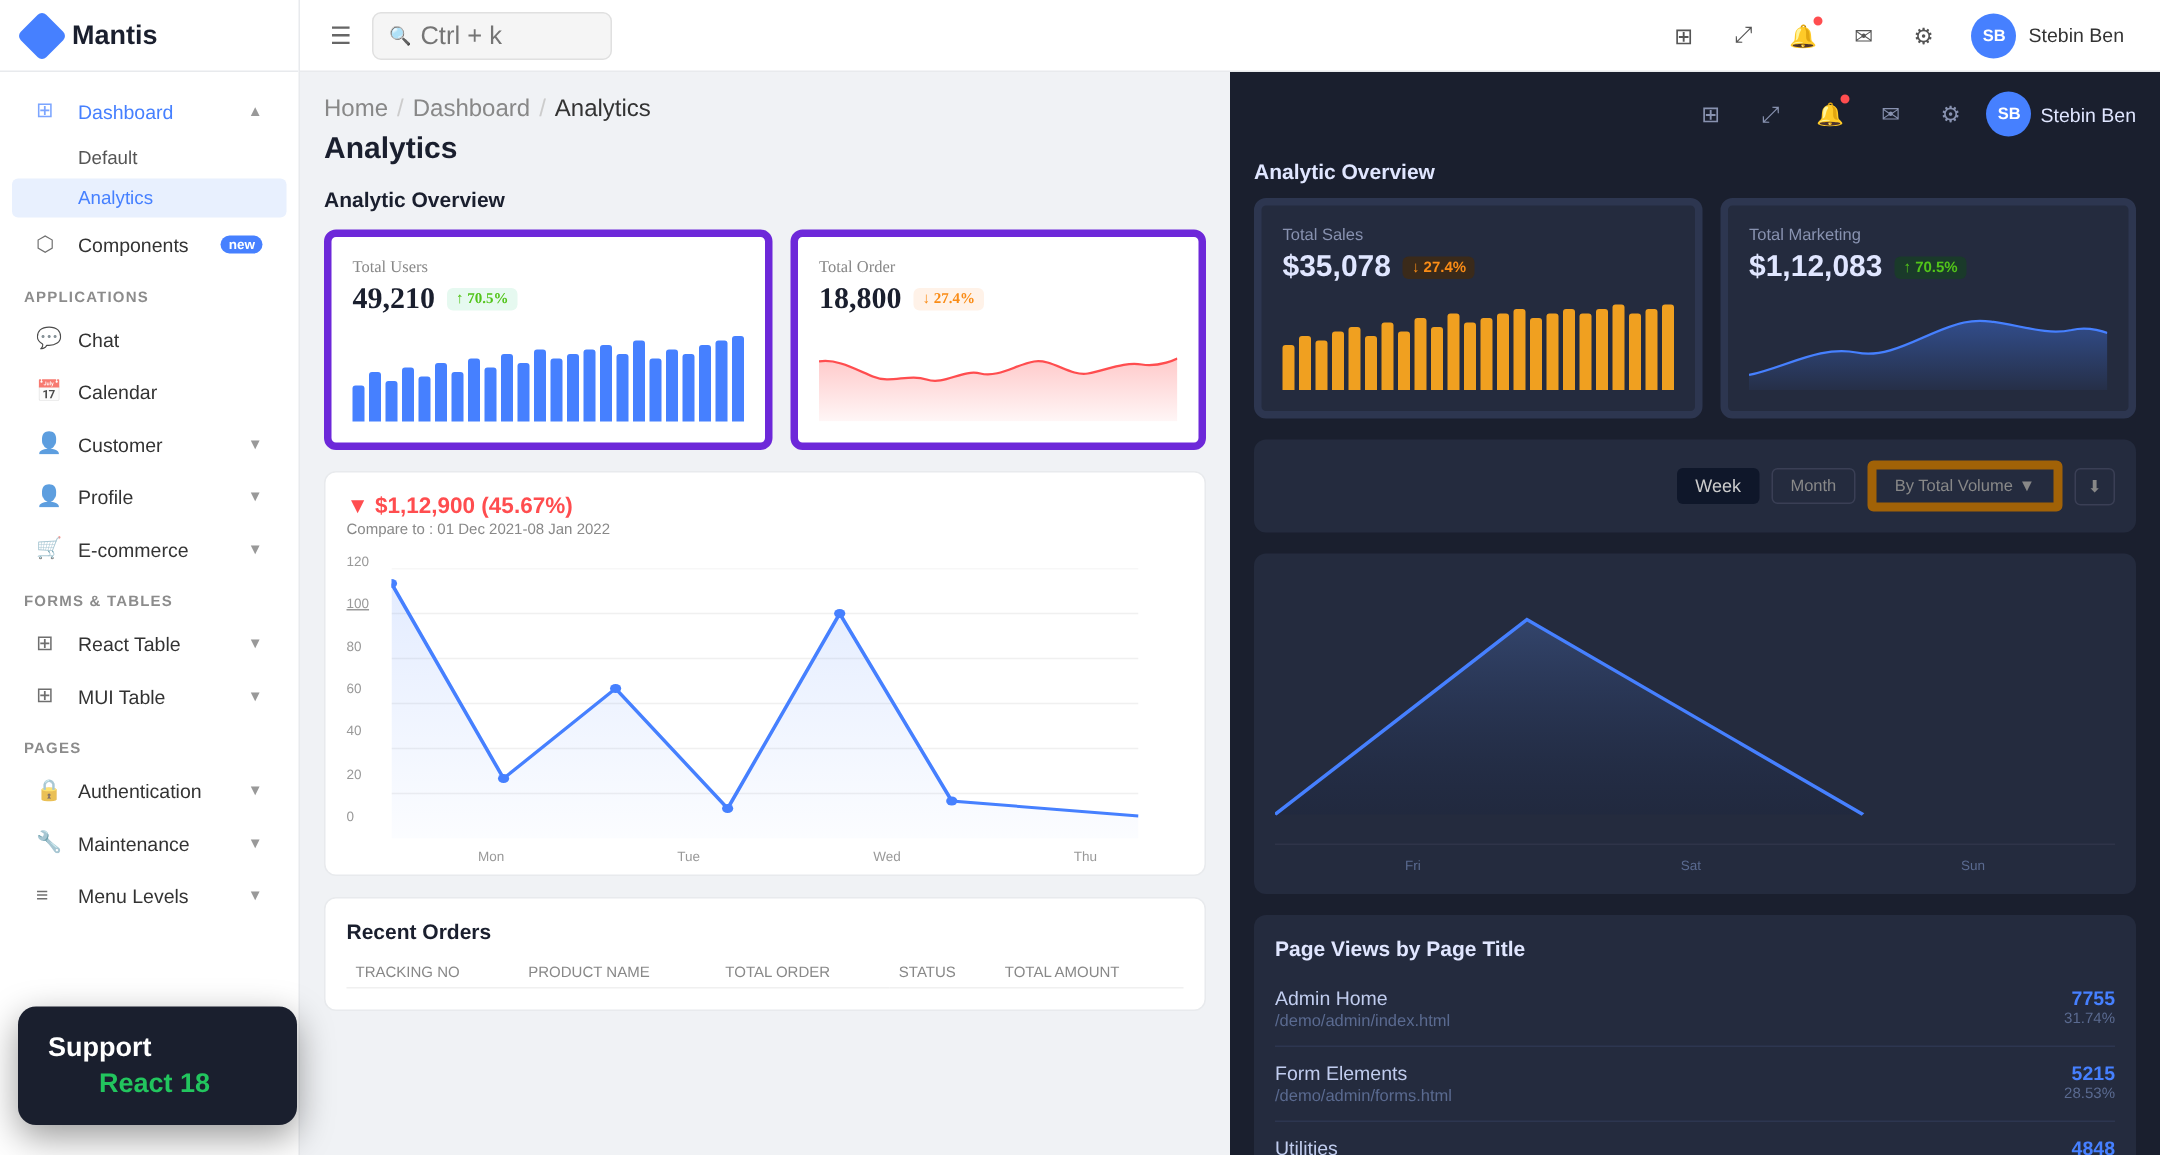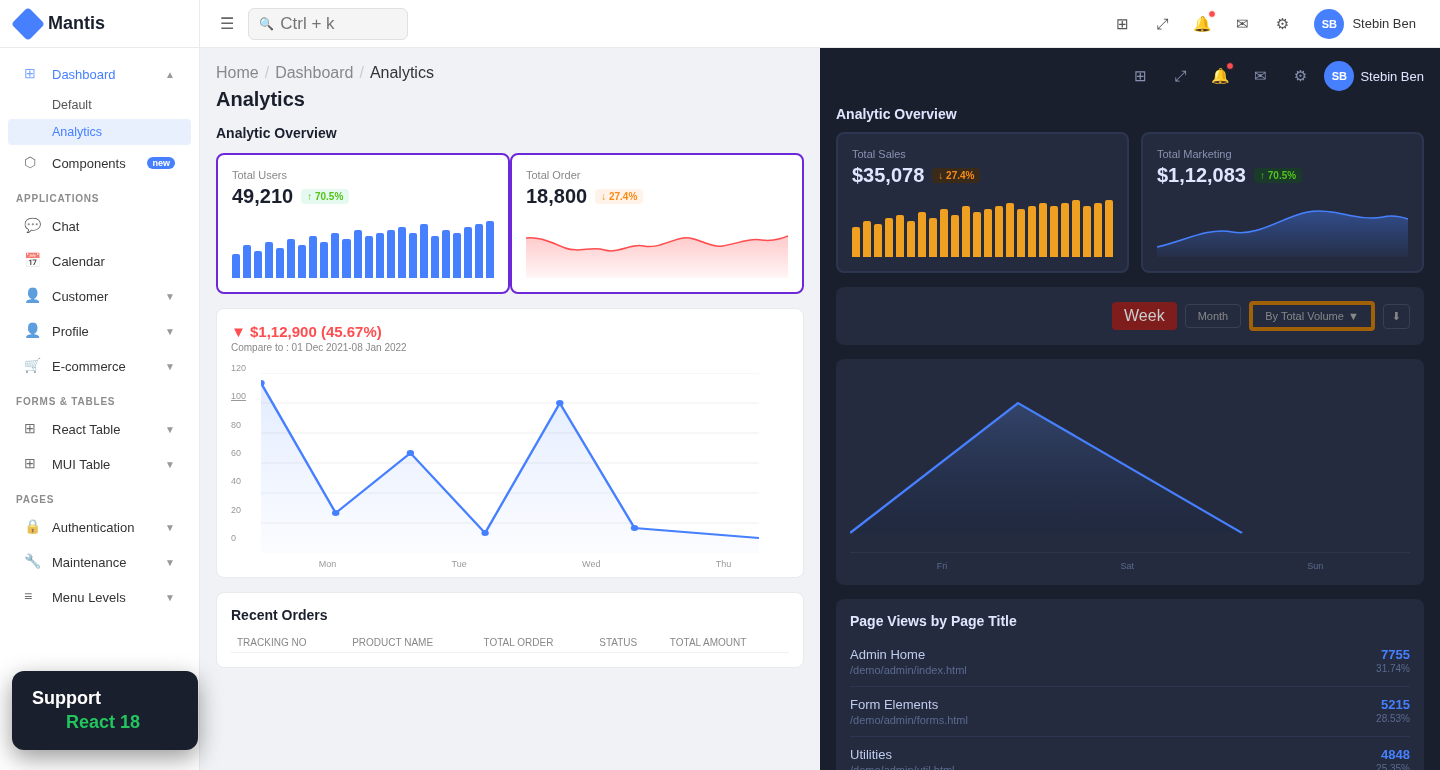--- a/index.html
+++ b/index.html
@@ -76,21 +76,21 @@
     .breadcrumb { display: flex; align-items: center; gap: 6px; font-size: 16px; color: #888; margin-bottom: 6px; }
     .breadcrumb a { color: #888; text-decoration: none; }
     .breadcrumb .sep { color: #ccc; }
     .breadcrumb .current { color: #333; }
     .page-title { font-size: 20px; font-weight: 600; color: #1a1f2e; margin-bottom: 14px; }
 
     
     .section-title { font-size: 14px; font-weight: 600; margin-bottom: 12px; }
     .section-title.light { color: #1a1f2e; }
     .analytics-card {
-      background: #fff; border-radius: 8px; padding: 14px; border: 2px solid #6d28d9;
+      background: #fff; border-radius: 8px; padding: 14px; border: 5px solid #6d28d9;
     }
     .analytics-card.dark { background: #242b3e; border-color: #2d3650; }
     .card-label { font-size: 11px; color: #888; margin-bottom: 4px; }
     .card-label.dark { color: #8892b0; }
     .card-value-row { display: flex; align-items: center; gap: 8px; margin-bottom: 10px; }
     .card-value { font-size: 20px; font-weight: 700; color: #1a1f2e; }
     .card-value.dark { color: #e0e6ff; }
     .badge-up { background: #e6f9f0; color: #52c41a; font-size: 10px; padding: 2px 6px; border-radius: 4px; font-weight: 600; }
     .badge-down { background: #fff2e8; color: #fa8c16; font-size: 10px; padding: 2px 6px; border-radius: 4px; font-weight: 600; }
     .badge-up.dark { background: #1a3a2a; color: #52c41a; }
@@ -264,21 +264,21 @@
         <a href="#">Home</a>
         <span class="sep">/</span>
         <a href="#">Dashboard</a>
         <span class="sep">/</span>
         <span class="current">Analytics</span>
       </div>
       <div class="page-title">Analytics</div>
 
       <div class="section-title light">Analytic Overview</div>
 
-      <div style="display:grid; grid-template-columns:1fr 1fr; margin-bottom:14px;">
+      <div style="display:grid; grid-template-columns:1fr 1fr; gap:12px; margin-bottom:14px;font-family:Liberation Serif, serif;">
 
         <div class="analytics-card">
           <div class="card-label">Total Users</div>
           <div class="card-value-row">
             <span class="card-value">49,210</span>
             <span class="badge-up">↑ 70.5%</span>
           </div>
 
           <div class="bar-chart" id="users-bars">
               <div class="bar" style="height: 24px; background: rgb(70, 128, 255);"></div>
@@ -476,23 +476,23 @@
                 </defs>
                 <path d="M0,50 C20,45 40,30 60,35 C80,40 100,20 120,15 C140,10 160,25 180,20 C190,17 200,22 200,22 L200,60 L0,60 Z" fill="url(#darkBlueGrad)"></path>
                 <path d="M0,50 C20,45 40,30 60,35 C80,40 100,20 120,15 C140,10 160,25 180,20 C190,17 200,22 200,22" fill="none" stroke="#4680ff" stroke-width="1.5"></path>
               </svg>
             </div>
           </div>
         </div>
       </div>
 
       <div style="background:#242b3e; border-radius:8px; padding:14px; margin-bottom:14px; display:flex; justify-content:flex-end; align-items:center; gap:8px;">
-        <button style="background:#7f1d1d;color:#ccc;border:none;border-radius:4px;padding:5px 12px;font-size:16px;cursor:pointer;">Week</button>
+        <button style="background:#0f172a;color:#ccc;border:none;border-radius:4px;padding:5px 12px;font-size:12px;cursor:pointer;">Week</button>
         <button style="background:transparent;color:#888;border:1px solid #3a3f55;border-radius:4px;padding:5px 12px;font-size:11px;cursor:pointer;">Month</button>
-        <button style="background:transparent;color:#888;border:4px solid #a16207;border-radius:4px;padding:5px 12px;font-size:11px;cursor:pointer;display:flex;align-items:center;gap:4px;">
+        <button style="background:transparent;color:#888;border:6px solid #a16207;border-radius:4px;padding:5px 12px;font-size:11px;cursor:pointer;display:flex;align-items:center;gap:4px;">
           By Total Volume <span>▼</span>
         </button>
         <button style="background:transparent;color:#888;border:1px solid #3a3f55;border-radius:4px;padding:5px 8px;font-size:11px;cursor:pointer;">⬇</button>
       </div>
 
       <div style="background:#242b3e; border-radius:8px; padding:14px; margin-bottom:14px;">
         <svg width="100%" height="180" viewBox="0 0 400 180" preserveAspectRatio="none">
           <defs>
             <linearGradient id="darkChartGrad" x1="0" x2="0" y1="0" y2="1">
               <stop offset="0%" stop-color="#3a5080" stop-opacity="0.7"></stop>

